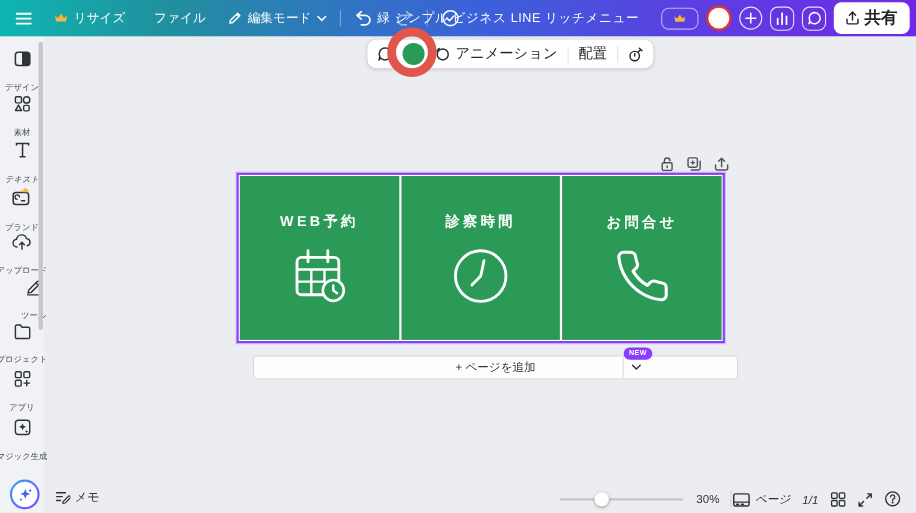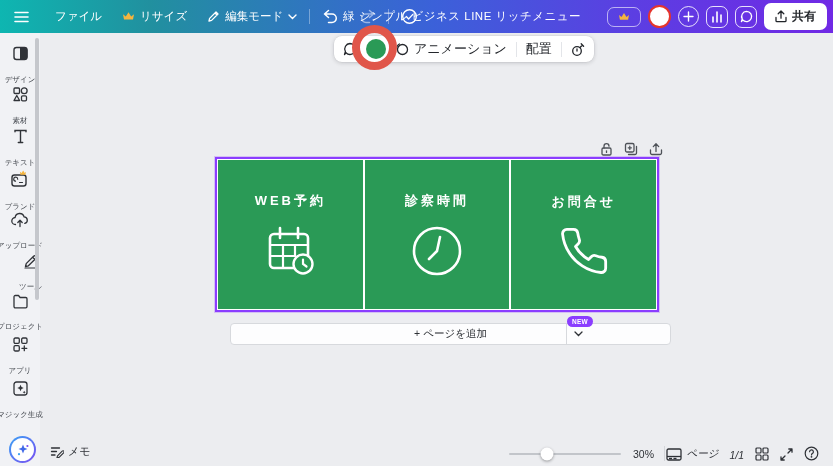--- a/index.html
+++ b/index.html
@@ -14,21 +14,21 @@
   .tb-item { display:flex; align-items:center; gap:5px; padding:0 10px; height:100%; cursor:pointer; white-space:nowrap; }
   .tb-item svg { display:block; }
   .tb-divider { width:1px; height:15px; background:rgba(255,255,255,.35); margin:0 2px; }
   .tb-title { position:absolute; left:343px; top:0; height:33px; display:flex; align-items:center; font-size:11.5px; letter-spacing:.5px; }
   .tb-right { position:absolute; right:6px; top:0; height:33px; display:flex; align-items:center; gap:7px; }
   .trial-btn { display:flex; align-items:center; gap:5px; border:1px solid rgba(255,255,255,.6); border-radius:7px;
     padding:4px 10px; font-size:11px; font-weight:700; color:#fff; background:transparent; cursor:pointer; }
   .avatar { width:23px; height:23px; border-radius:50%; background:#fff; border:2.5px solid #e5342c; }
   .tb-circle { width:21px; height:21px; border-radius:50%; border:1.5px solid rgba(255,255,255,.85); display:flex; align-items:center; justify-content:center; cursor:pointer; }
   .tb-sq { width:22px; height:22px; border-radius:7px; border:1.5px solid rgba(255,255,255,.85); display:flex; align-items:center; justify-content:center; cursor:pointer; }
-  .share-btn { display:flex; align-items:center; gap:5px; background:#fff; color:#22252a; font-weight:700; font-size:12px;
+  .share-btn { display:flex; align-items:center; gap:5px; background:#fff; color:#22252a; font-weight:700; font-size:15px;
     border:none; border-radius:7px; padding:5px 11px; cursor:pointer; }
 
   
   .float-toolbar { position:absolute; left:334px; top:36px; height:26px; background:#fff; border-radius:8px;
     box-shadow:0 1px 4px rgba(20,23,26,.18), 0 0 0 .5px rgba(20,23,26,.06);
     display:flex; align-items:center; padding:0 9px; gap:9px; z-index:20; color:#24272c; font-size:13px; }
   .ft-divider { width:1px; height:15px; background:#e3e5e9; }
   .ft-btn { display:flex; align-items:center; gap:5px; cursor:pointer; }
   .color-swatch { width:20px; height:20px; border-radius:50%; cursor:pointer; }
   .annotation-ring { position:absolute; left:352px; top:25px; width:45px; height:45px; border-radius:50%;
@@ -81,28 +81,28 @@
 <body>
 
 <div id="app">
 
   <div class="topbar">
     <div class="tb-item" style="padding-left:14px;">
       <svg width="15" height="12" viewBox="0 0 15 12">
           <path d="M1 1.5h13M1 6h13M1 10.5h13" stroke="#fff" stroke-width="1.6" stroke-linecap="round"></path>
         </svg>
     </div>
+    <div class="tb-item">
+      <svg width="13" height="11" viewBox="0 0 13 11">
+          <path d="M1 3.2 L3.8 5.4 L6.5 1.2 L9.2 5.4 L12 3.2 L11 8.6 H2 Z" fill="#f5b53f"></path>
+        </svg>
+      <span>リサイズ</span>
+    </div>
     <div class="tb-item" style="margin-left:6px;">
       <span>ファイル</span>
-    </div>
-    <div class="tb-item">
-      <svg width="13" height="11" viewBox="0 0 13 11">
-          <path d="M1 3.2 L3.8 5.4 L6.5 1.2 L9.2 5.4 L12 3.2 L11 8.6 H2 Z" fill="#f5b53f"></path>
-        </svg>
-      <span>リサイズ</span>
     </div>
     <div class="tb-item">
       <svg width="13" height="13" viewBox="0 0 13 13">
           <path d="M2 11 L2.6 8.4 L9 2 L11 4 L4.6 10.4 Z M8 3 l2 2" fill="none" stroke="#fff" stroke-width="1.3" stroke-linejoin="round"></path>
         </svg>
       <span>編集モード</span>
       <svg width="9" height="6" viewBox="0 0 9 6">
           <path d="M1 1 L4.5 4.5 L8 1" fill="none" stroke="#fff" stroke-width="1.4" stroke-linecap="round"></path>
         </svg>
     </div>
@@ -196,21 +196,21 @@
     </div>
     <div class="sb-item" style="top:53px;">
       <svg width="17" height="17" viewBox="0 0 17 17">
           <rect x="2" y="2" width="5.5" height="5.5" rx="1" fill="none" stroke="#303338" stroke-width="1.3"></rect>
           <circle cx="12.2" cy="4.8" r="2.9" fill="none" stroke="#303338" stroke-width="1.3"></circle>
           <path d="M4.8 9.5 L7.6 14.5 H2 Z" fill="none" stroke="#303338" stroke-width="1.3" stroke-linejoin="round"></path>
           <rect x="9.5" y="9.8" width="5" height="5" rx="1.2" fill="none" stroke="#303338" stroke-width="1.3"></rect>
         </svg>
       <span class="sb-label">素材</span>
     </div>
-    <div class="sb-item" style="top:95px;">
+    <div class="sb-item" style="top:95px;font-style:italic;">
       <svg width="17" height="17" viewBox="0 0 17 17">
           <path d="M3 3.8 V2.5 h11 v1.3 M8.5 2.5 v12 M6.3 14.5 h4.4" fill="none" stroke="#303338" stroke-width="1.4" stroke-linecap="round"></path>
         </svg>
       <span class="sb-label">テキスト</span>
     </div>
     <div class="sb-item" style="top:137px;">
       <svg width="21" height="19" viewBox="0 0 21 19">
           <rect x="2" y="5" width="14" height="11" rx="2.5" fill="none" stroke="#303338" stroke-width="1.4"></rect>
           <path d="M5.5 11.2 a2 2 0 1 1 2.2 -2 M9.5 12.5 h3" fill="none" stroke="#303338" stroke-width="1.2" stroke-linecap="round"></path>
           <path d="M13.5 4 L15.6 5.6 L17.5 2.6 L19.4 5.6 L21 4 l-.8 3.8 h-6z" transform="translate(-1.2,-1.6) scale(0.82)" fill="#f5b53f"></path>

